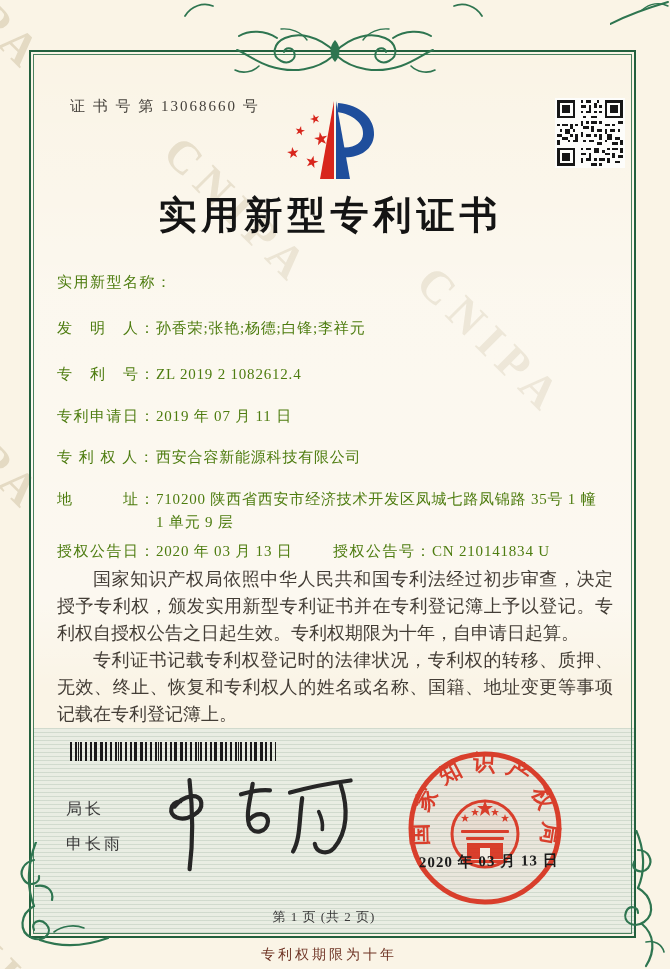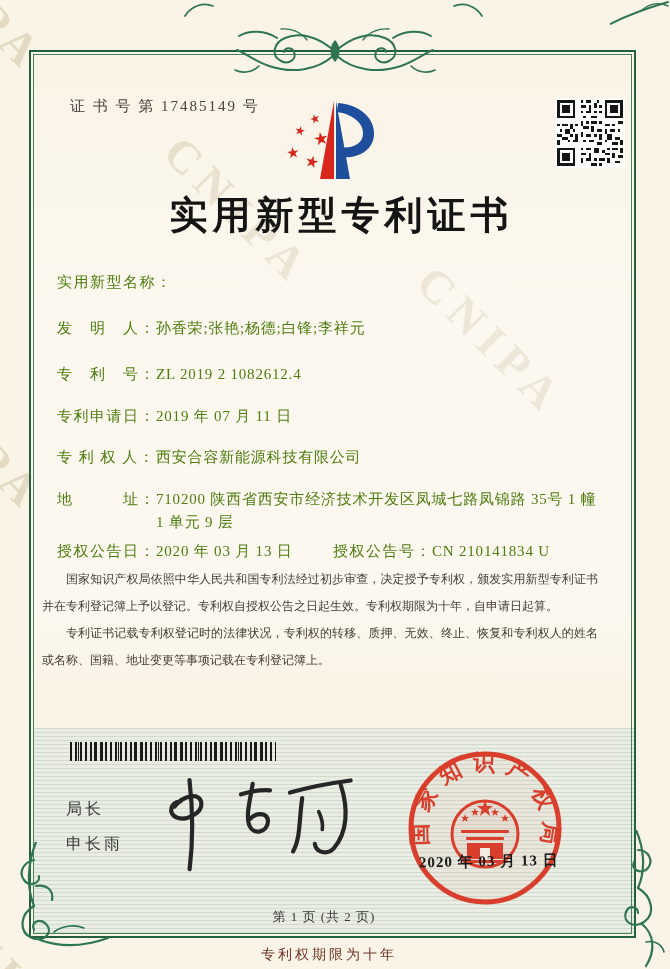--- a/index.html
+++ b/index.html
@@ -31,34 +31,34 @@
   
   .frame{position:absolute;left:29px;top:50px;width:603px;height:884px;
     border:2px solid #22603e;pointer-events:none;}
   .frame::after{content:'';position:absolute;inset:2px;border:1px solid #49815f;}
   .orn{position:absolute;pointer-events:none;}
   
   .certno{position:absolute;left:70px;top:97px;font-size:15px;letter-spacing:2px;color:#46423c;}
   .qr{position:absolute;left:555px;top:98px;width:70px;height:70px;background:#fdfdfb;padding:2px;box-sizing:border-box;}
   .logo{position:absolute;left:285px;top:97px;}
   .title{
-    position:absolute;left:40px;top:190px;width:603px;text-align:center;
+    position:absolute;left:29px;top:190px;width:603px;text-align:center;
     font-size:38px;font-weight:bold;color:#141414;letter-spacing:5px;
   }
   
   .fields{position:absolute;left:57px;top:271px;width:545px;font-size:15px;color:#4d7c0f;}
   .row{display:flex;align-items:flex-start;line-height:23px;}
   .m1{margin-bottom:23px}.m2{margin-bottom:23px}.m3{margin-bottom:19px}
   .m4{margin-bottom:18px}.m5{margin-bottom:19px}.m6{margin-bottom:6px}
   .flabel{display:inline-block;min-width:99px;white-space:pre;letter-spacing:1.5px;flex:none;}
   .fvalue{letter-spacing:0.8px;}
   .addr-value{max-width:452px;font-family:Liberation Serif, serif;}
   .grant-label{margin-left:40px;}
   
-  .paras{position:absolute;left:42px;top:566px;width:556px;font-size:12px;line-height:27px;
+  .paras{position:absolute;left:57px;top:566px;width:556px;font-size:18px;line-height:27px;
     text-align:justify;color:#433d36;}
   .paras p{margin:0;text-indent:2em;}
   
   .barcode{position:absolute;left:70px;top:742px;width:206px;height:19px;
     background-image:
       repeating-linear-gradient(90deg,#1a1a1a 0 2px,rgba(0,0,0,0) 2px 5px),
       repeating-linear-gradient(90deg,#1a1a1a 0 1px,rgba(0,0,0,0) 1px 8px);
   }
   .officer{position:absolute;left:66px;top:791px;font-family:Liberation Serif, serif;
     font-size:16px;color:#3a3a3a;letter-spacing:3px;line-height:35px;}
@@ -130,21 +130,21 @@
   <svg class="orn" style="left:612px;top:830px" width="56" height="139" viewBox="0 0 56 139">
     <g fill="none" stroke="#2e7550" stroke-width="2.2" stroke-linecap="round">
       <path d="M24,0 C32,18 34,40 26,58"></path>
       <path d="M26,20 C36,20 42,30 36,38 C30,45 18,40 22,32"></path>
       <path d="M26,58 C40,66 44,84 32,92 C22,99 10,92 14,82 C17,75 26,76 26,83"></path>
       <path d="M30,94 C42,104 44,120 34,136"></path>
       <path d="M34,112 C42,110 50,114 52,122" stroke-width="1.6"></path>
     </g>
   </svg>
 
-  <div class="certno">证 书 号 第 17485149 号</div>
+  <div class="certno">证 书 号 第 13068660 号</div>
 
   <svg class="qr" width="70" height="70" viewBox="0 0 25 25" shape-rendering="crispEdges">
     <rect x="0" y="0" width="25" height="25" fill="#fdfdfb"></rect>
     <g fill="#161616">
       <rect x="0" y="0" width="7" height="7"></rect>
         <rect x="18" y="0" width="7" height="7"></rect>
         <rect x="0" y="18" width="7" height="7"></rect>
     </g>
     <g fill="#fdfdfb">
       <rect x="1" y="1" width="5" height="5"></rect>

